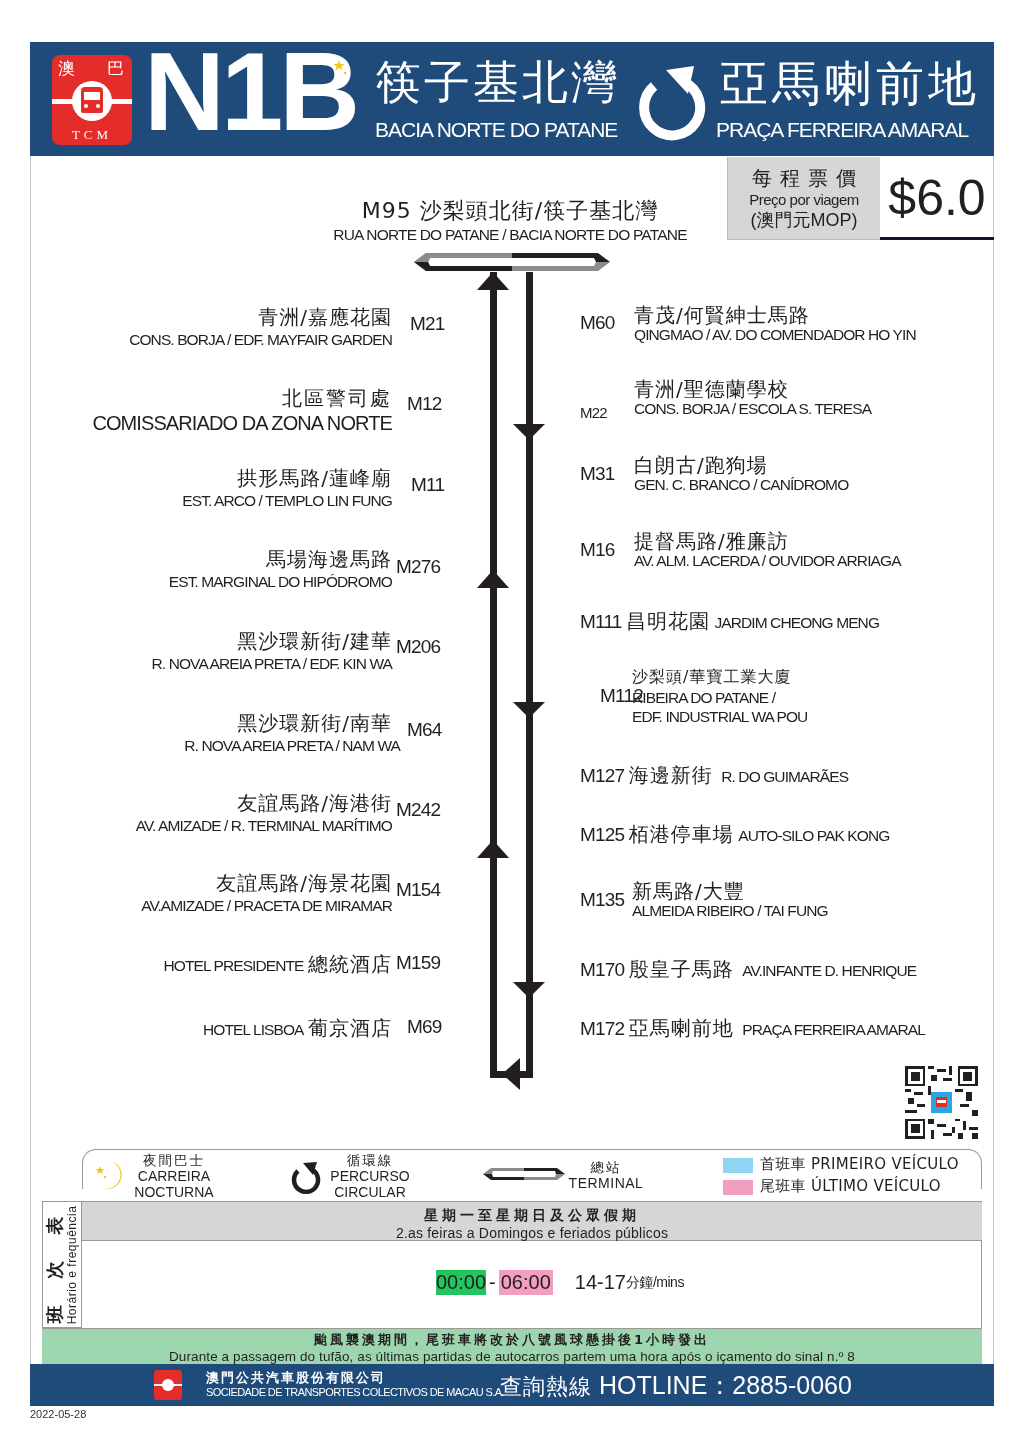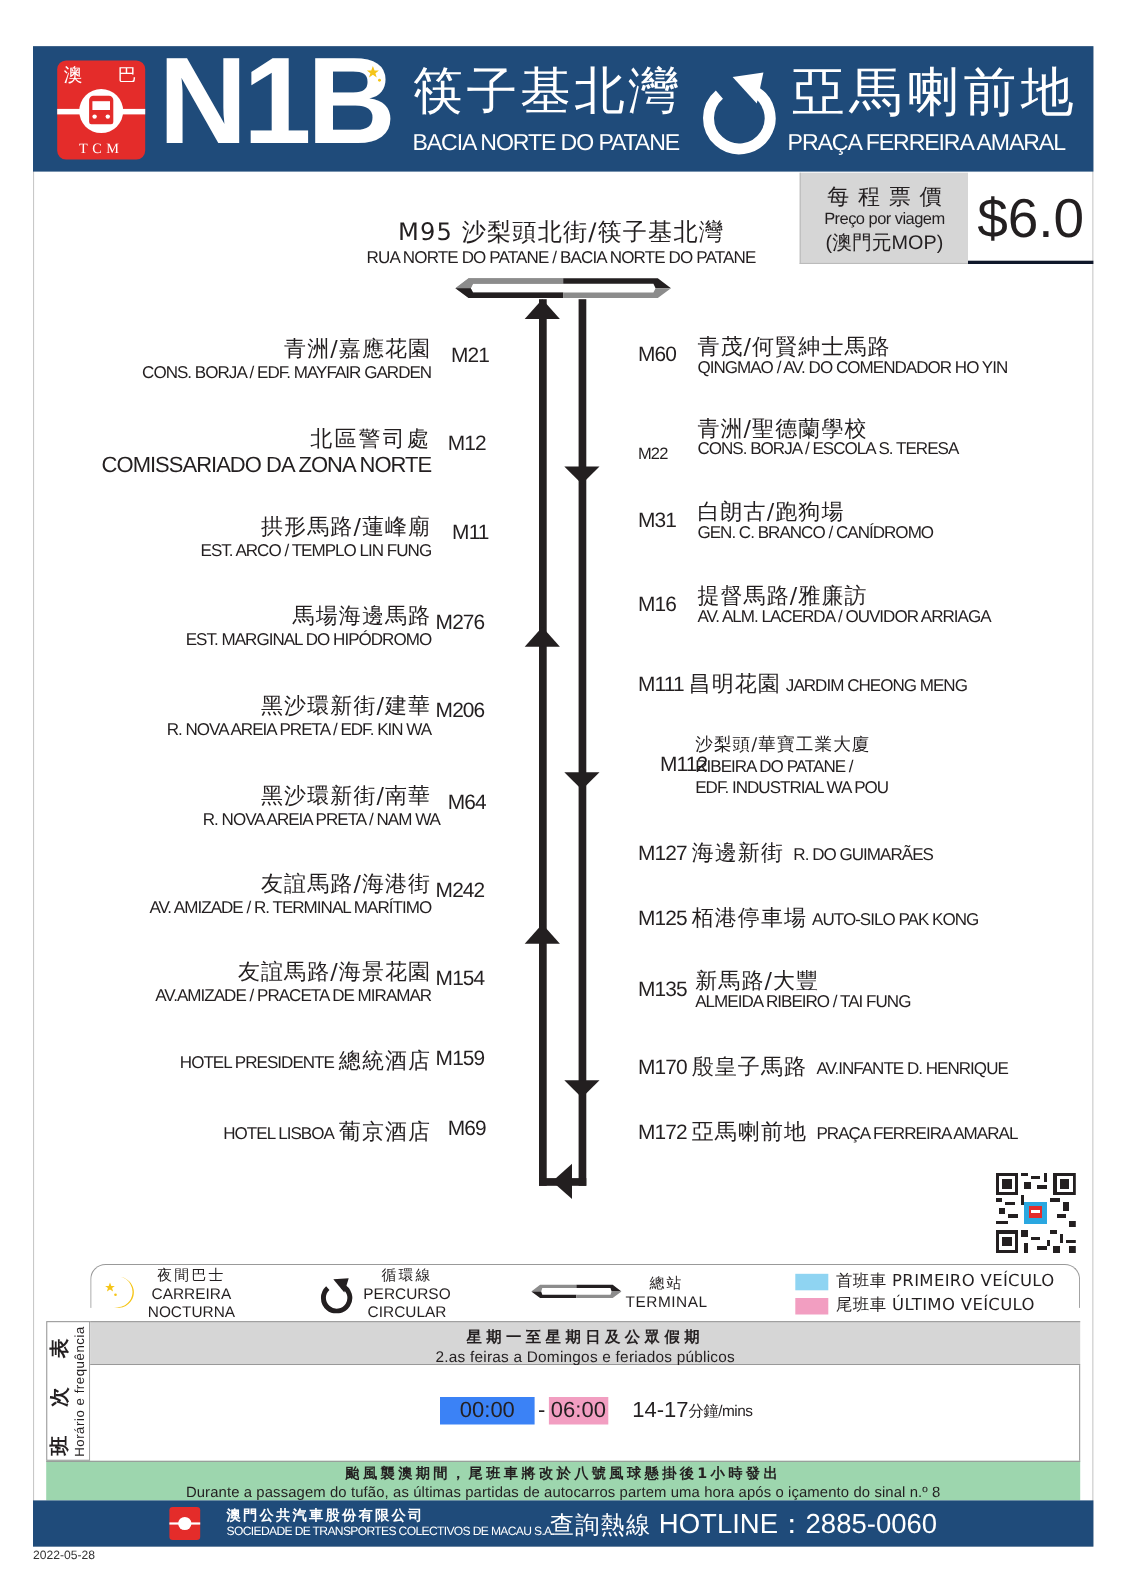--- a/index.html
+++ b/index.html
@@ -62,21 +62,21 @@
   
   .tt-side { position: absolute; left: 42px; top: 1201px; width: 40px; height: 127px; border: 1px solid #999; border-right: 1px solid #999; background: #fff; }
   .tt-side .vert { position: absolute; left: 50%; top: 50%; transform: translate(-50%, -50%) rotate(-90deg); white-space: nowrap; text-align: center; }
   .tt-side .vert .zh { font-size: 18px; font-weight: bold; letter-spacing: 10px; font-family: "DejaVu Sans", sans-serif; line-height: 20px; }
   .tt-side .vert .pt { font-size: 12px; letter-spacing: 0.5px; line-height: 14px; }
   .tt-head { position: absolute; left: 82px; top: 1201px; width: 900px; height: 40px; background: #d6d6d6; border-top: 1px solid #999; border-bottom: 1px solid #999; text-align: center; }
   .tt-head .zh { font-size: 14px; font-weight: bold; letter-spacing: 4px; margin-top: 5px; font-family: Liberation Serif, serif; }
   .tt-head .pt { font-size: 14px; margin-top: 0px; letter-spacing: 0.2px; }
   .tt-body { position: absolute; left: 82px; top: 1241px; width: 900px; height: 87px; background: #fff; border-right: 1px solid #999; }
   .tt-row { position: absolute; left: 318px; top: 29px; display: flex; align-items: center; font-size: 20px; }
-  .time-first { background: #3b82f6; padding: 1px 18px; }
+  .time-first { background: #22c55e; padding: 1px 0; margin-left: 36px; }
   .time-last { background: #f29ec1; padding: 1px 2px; }
   .dash { margin: 0 3px; }
   .freq { margin-left: 22px; }
   .freq-unit { font-size: 14px; letter-spacing: -0.5px; }
 
   
   .notice { position: absolute; left: 42px; top: 1328px; width: 940px; height: 36px; background: #9dd6ae; border-top: 1px solid #999; text-align: center; }
   .notice .zh { font-size: 13px; font-weight: bold; letter-spacing: 3px; margin-top: 2px; font-family: "DejaVu Sans", sans-serif; }
   .notice .pt { font-size: 13.5px; letter-spacing: 0.1px; margin-top: 0px; }
 

